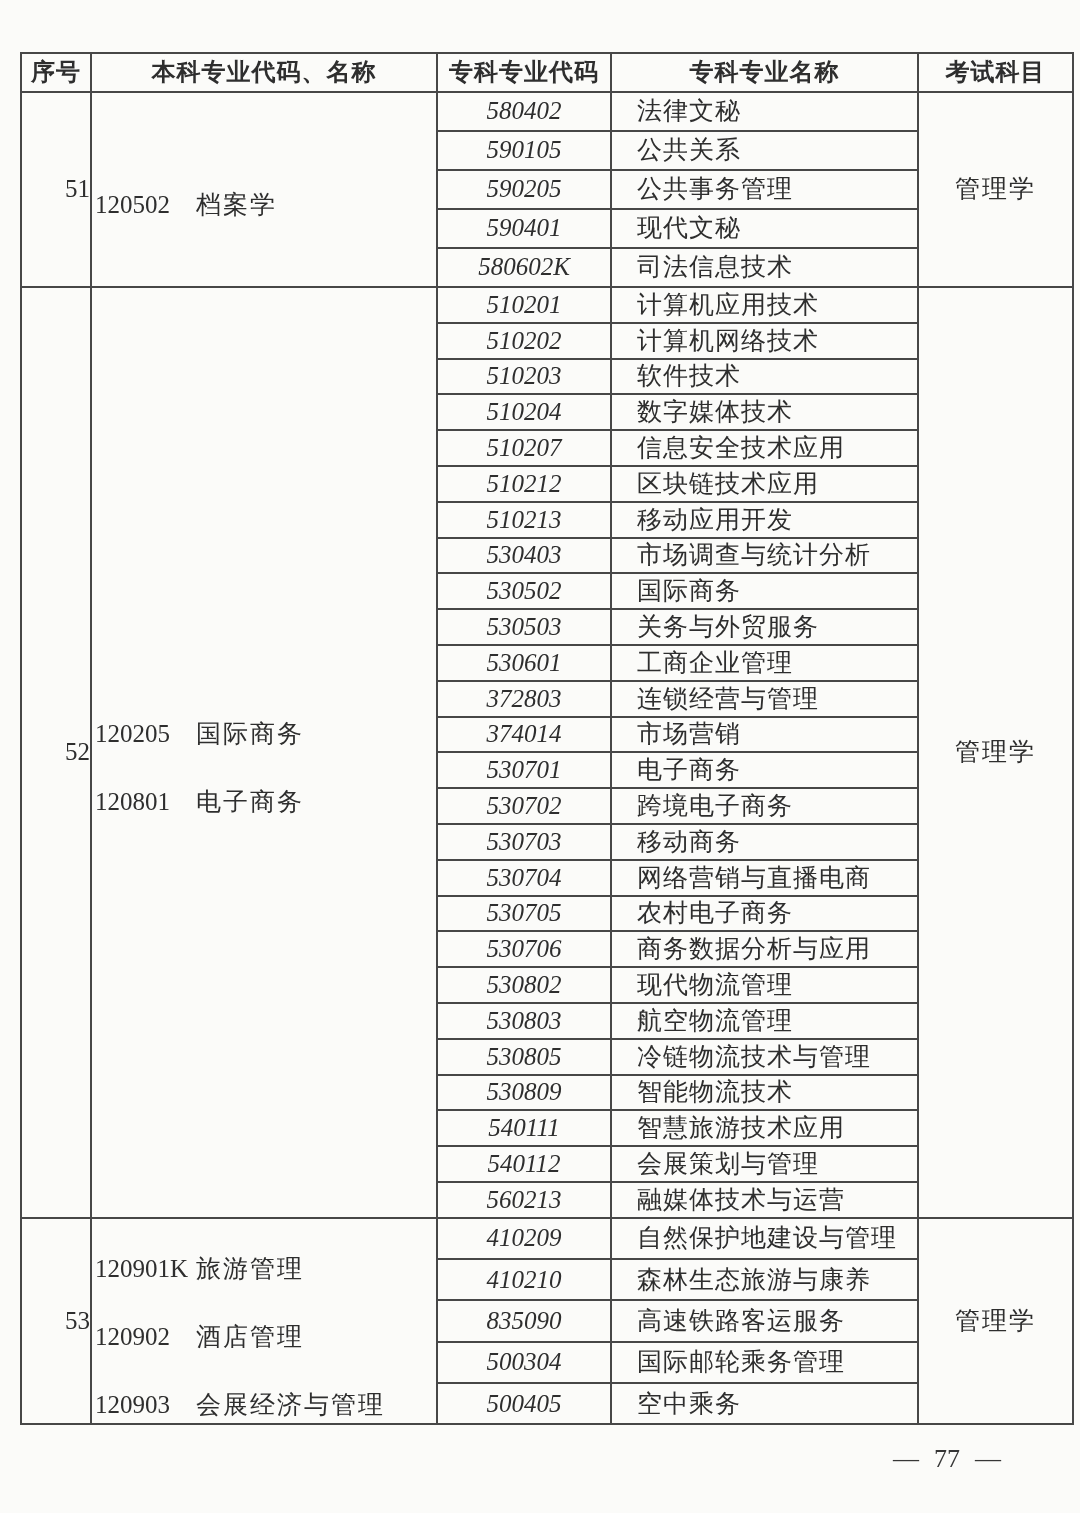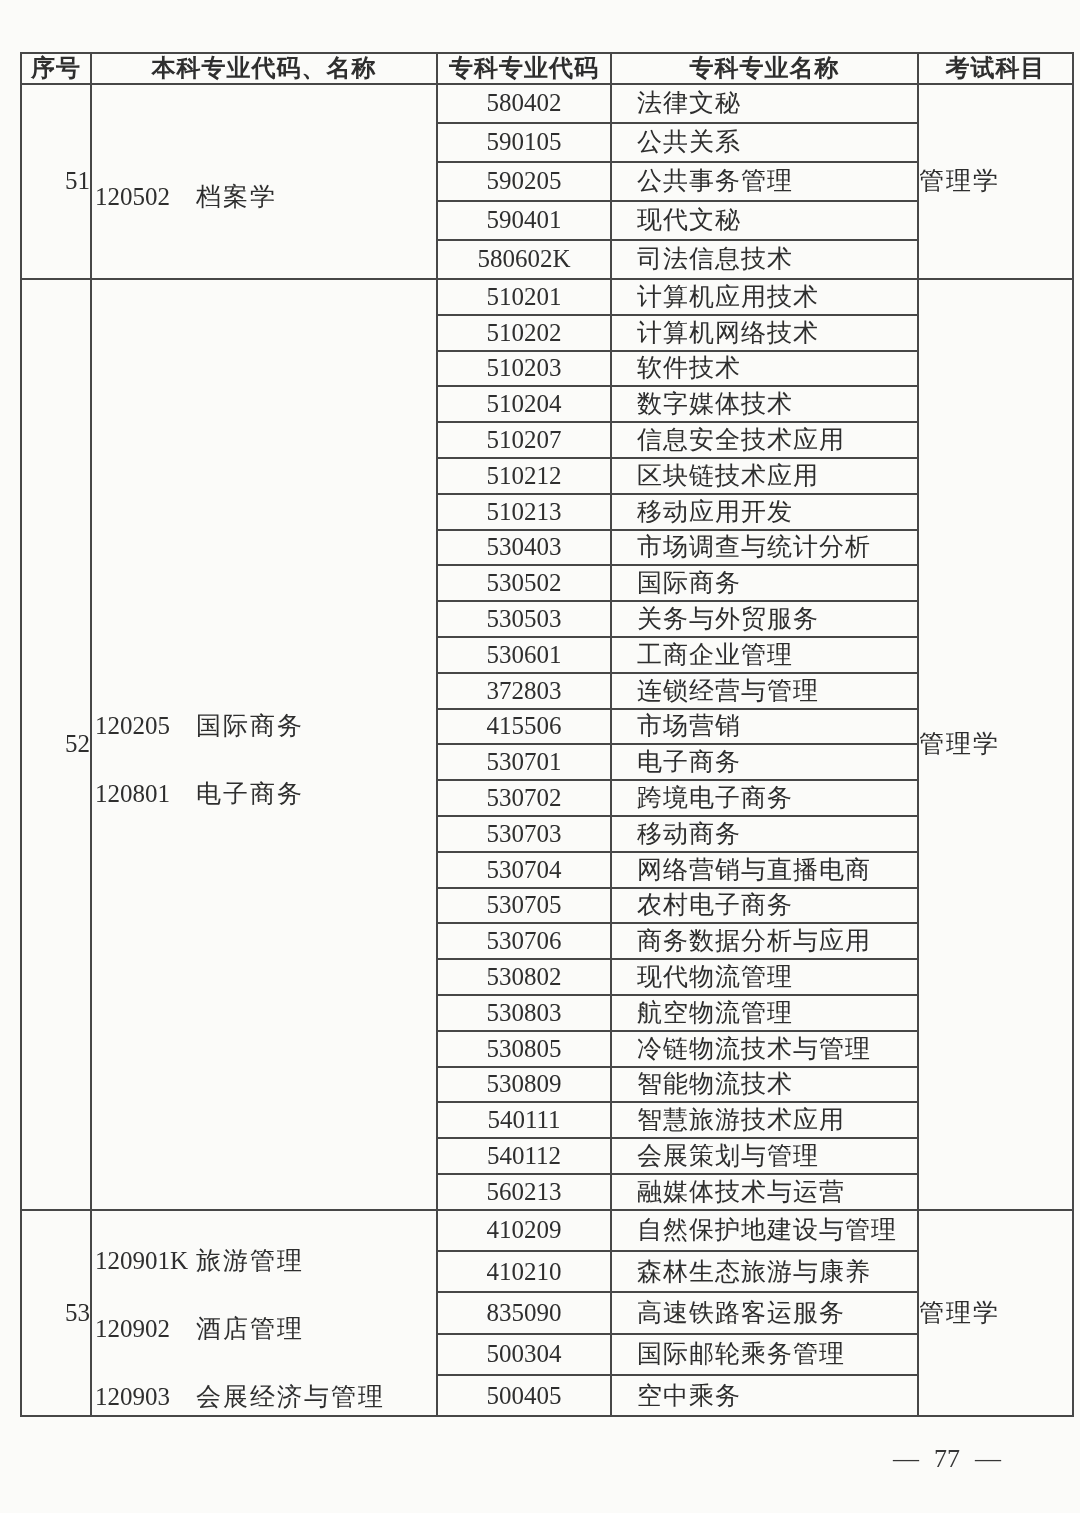--- a/index.html
+++ b/index.html
@@ -27,33 +27,33 @@
   col.c-name { width: 307px; }
   col.c-exam { width: 155px; }
   th, td {
     border: 2px solid #474747;
     padding: 0;
     font-size: 25px;
     line-height: 1.05;
     overflow: hidden;
     vertical-align: middle;
   }
-  thead tr { height: 31px; }
+  thead tr { height: 39px; }
   th {
     font-weight: bold;
     font-size: 24px;
     text-align: center;
     letter-spacing: 1px;
   }
   tr.block-0 { height: 39px; }
   tr.block-1 { height: 35.8px; }
   tr.block-2 { height: 38.6px; }
   td.seq-cell  { text-align: right; }
-  td.code-cell { text-align: center; }
-  td.exam-cell { text-align: left; letter-spacing: 2px; border-radius: 9px; }
+  td.code-cell { text-align: center; font-style: italic; }
+  td.exam-cell { text-align: center; letter-spacing: 2px; border-radius: 9px; }
   td.name-cell { text-align: left; padding-left: 25px; letter-spacing: 1px; }
   td.ug-cell   { text-align: left; padding-left: 3px; }
   .ug-line { display: flex; align-items: baseline; line-height: 1.45; margin-top: 32px; }
   .ug-code { flex: 0 0 101px; width: 101px; }
   .ug-name { letter-spacing: 2px; }
   .page-footer {
     position: absolute;
     left: 893px;
     top: 1444px;
     display: flex;
@@ -166,21 +166,21 @@
       </tr>
       <tr class="block-1">
         <td class="code-cell">530601</td>
         <td class="name-cell">工商企业管理</td>
       </tr>
       <tr class="block-1">
         <td class="code-cell">372803</td>
         <td class="name-cell">连锁经营与管理</td>
       </tr>
       <tr class="block-1">
-        <td class="code-cell">415506</td>
+        <td class="code-cell">374014</td>
         <td class="name-cell">市场营销</td>
       </tr>
       <tr class="block-1">
         <td class="code-cell">530701</td>
         <td class="name-cell">电子商务</td>
       </tr>
       <tr class="block-1">
         <td class="code-cell">530702</td>
         <td class="name-cell">跨境电子商务</td>
       </tr>

